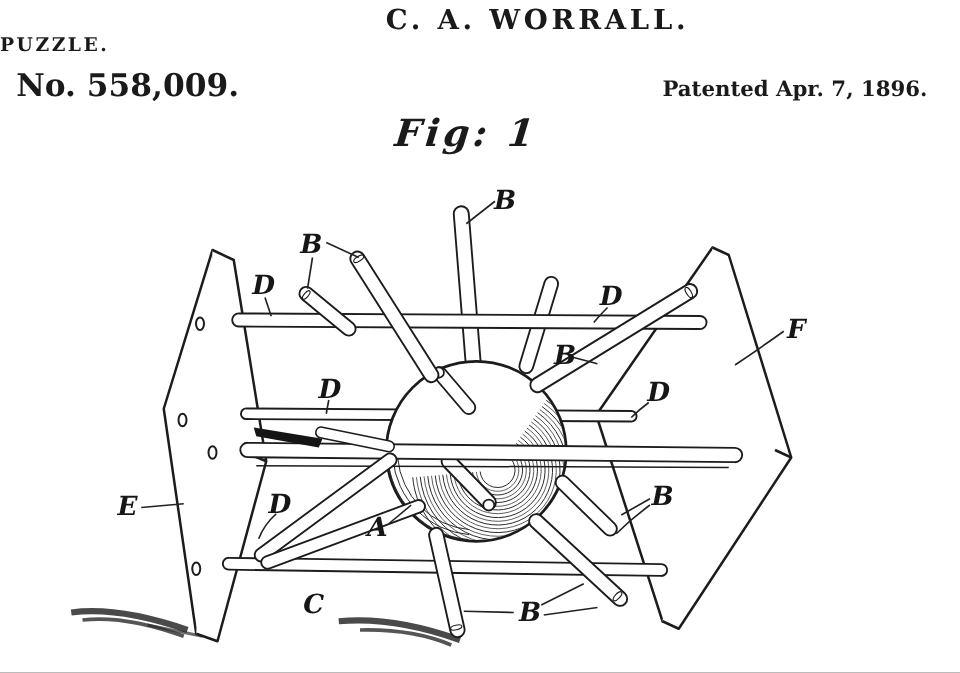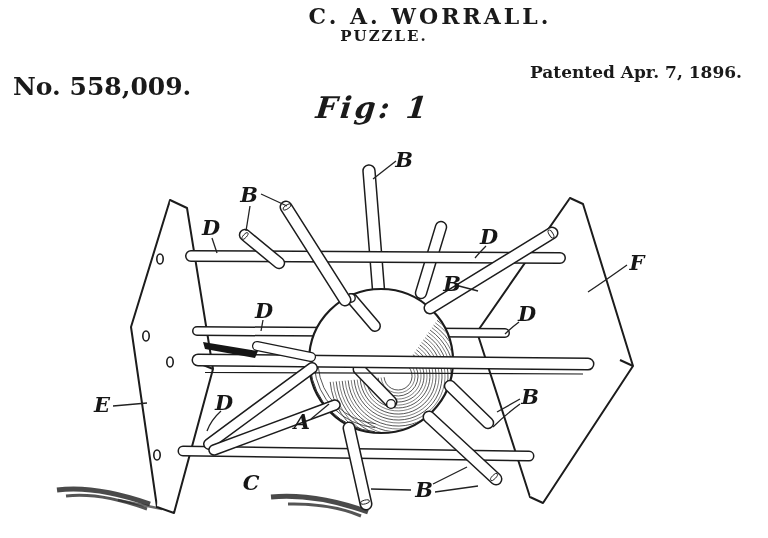--- a/index.html
+++ b/index.html
@@ -2,22 +2,22 @@
 <html><head>
 <meta charset="utf-8">
 <style>
   html,body{margin:0;padding:0;background:#888;}
   .page{
     position:relative;width:768px;height:538px;background:#ffffff;overflow:hidden;
     font-family:"DejaVu Serif", serif;color:#1a1a1a;
   }
   .hdr{position:absolute;white-space:nowrap;}
   .t1{top:3px;left:0;width:100%;text-align:center;font-size:22px;font-weight:bold;letter-spacing:3px;padding-left:46px;}
-  .t2{top:27px;left:0;width:100%;text-align:center;font-size:15px;font-weight:bold;letter-spacing:2px;}
-  .pno{top:72px;left:13px;font-size:25px;font-weight:bold;}
+  .t2{top:27px;left:0;width:100%;text-align:left;font-size:15px;font-weight:bold;letter-spacing:2px;}
+  .pno{top:54px;left:13px;font-size:25px;font-weight:bold;}
   .pdate{top:62px;right:26px;font-size:17px;font-weight:bold;}
   .fig{top:90px;left:316px;font-size:30px;font-weight:bold;font-style:italic;letter-spacing:3px;transform:skewX(-6deg);}
   svg{position:absolute;left:0;top:0;}
   .part-label{font-family:"DejaVu Serif",serif;font-style:italic;font-weight:bold;font-size:21px;fill:#161616;text-anchor:middle;}
   .ink{stroke:#1c1c1c;fill:none;}
   .plate{fill:#ffffff;stroke:#1c1c1c;stroke-width:2;stroke-linejoin:round;}
   .leader{stroke:#222;stroke-width:1.3;fill:none;}
   .shade{stroke:#2a2a2a;fill:none;}
 </style>
 </head>

